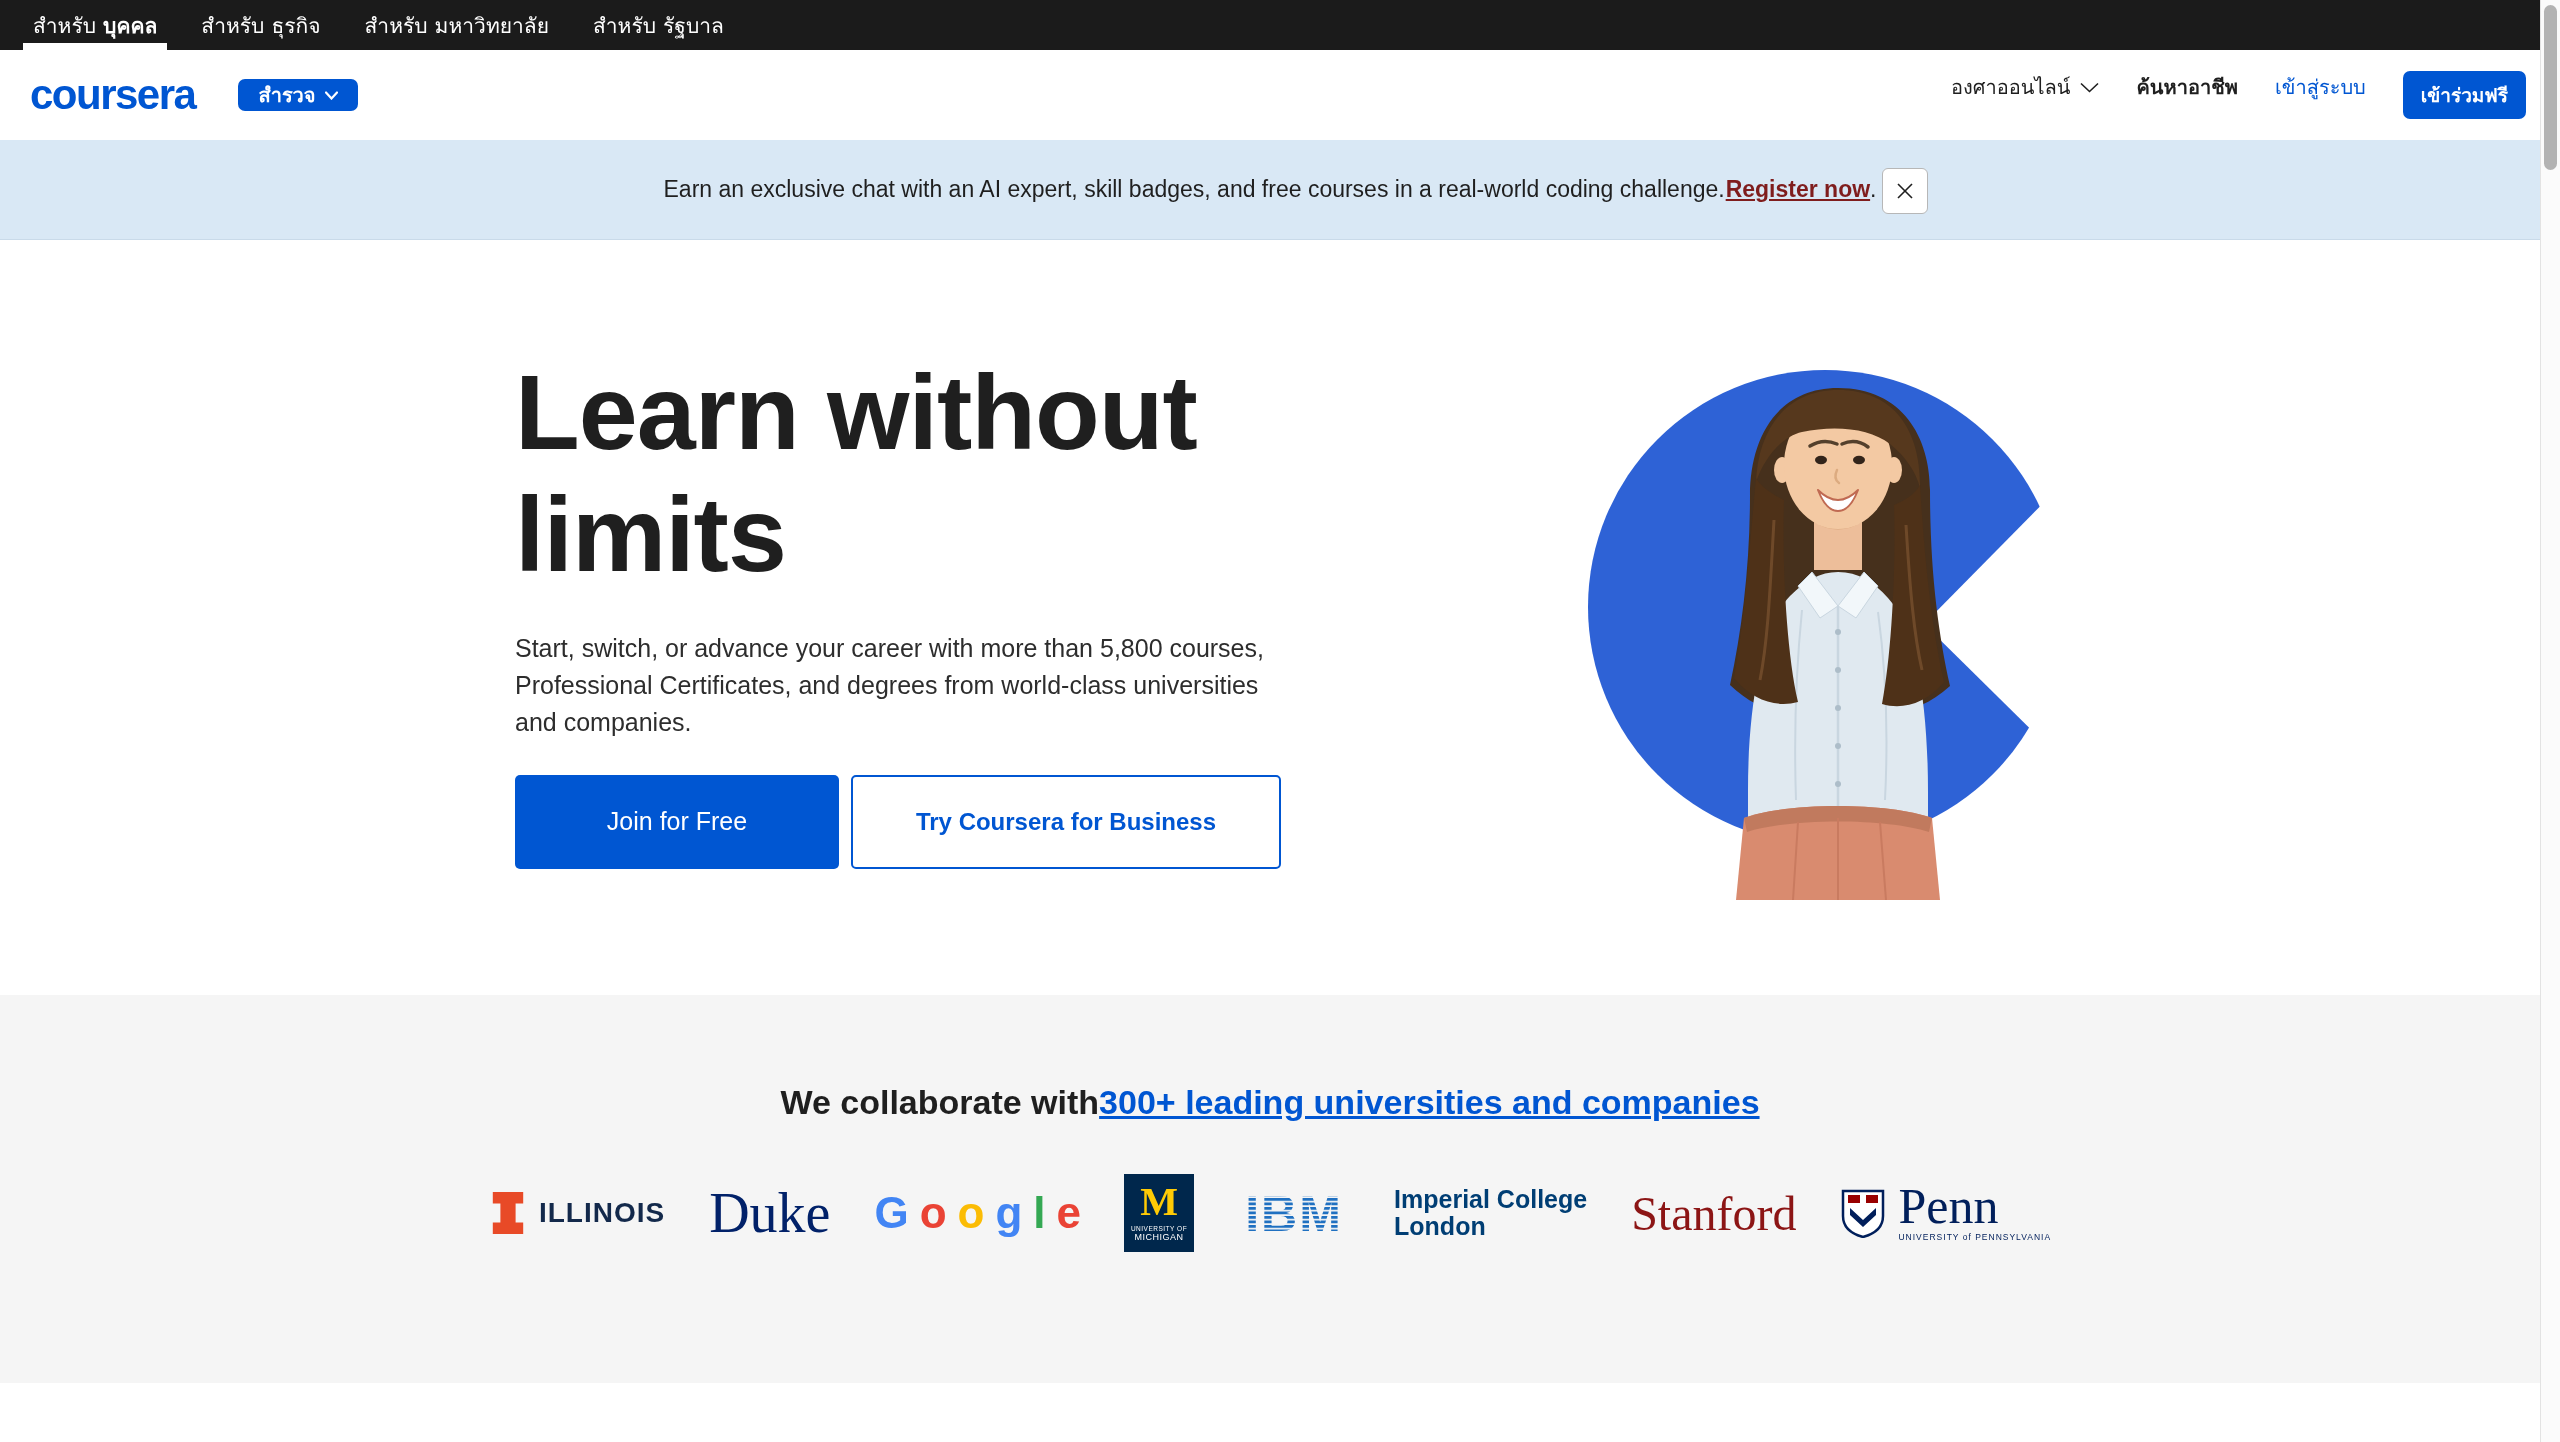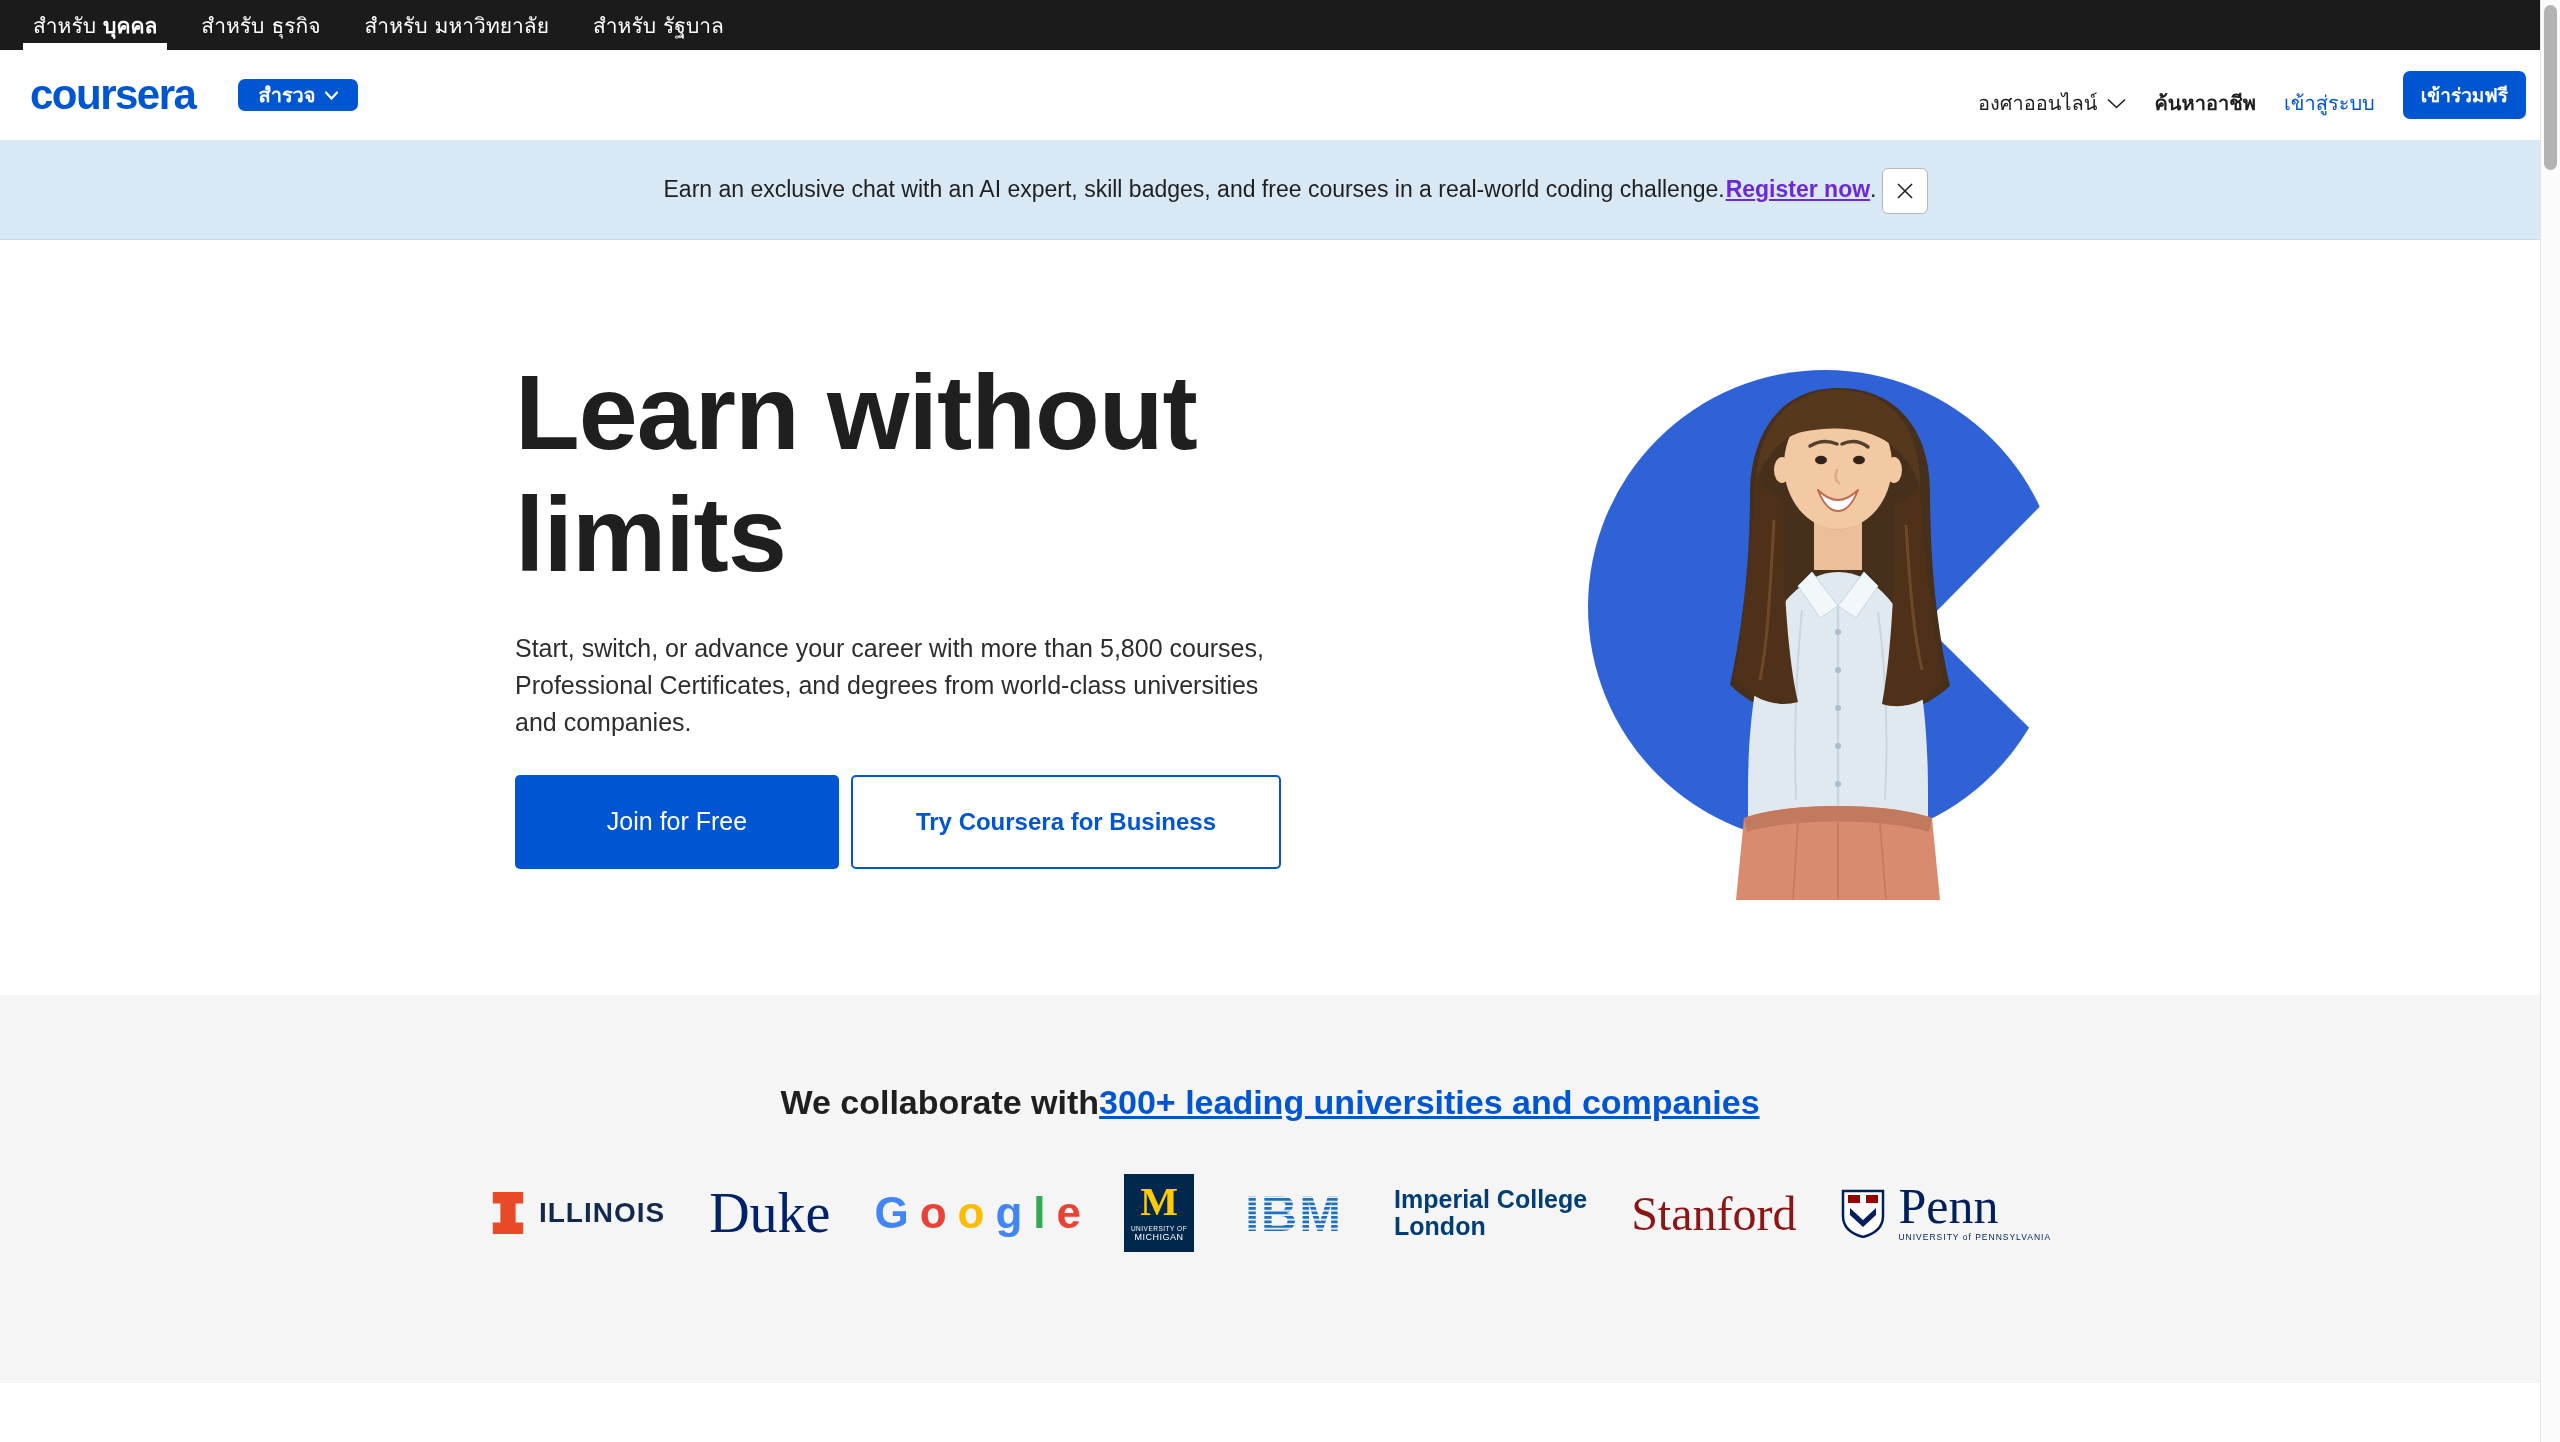--- a/index.html
+++ b/index.html
@@ -22,32 +22,32 @@
   .explore-btn { margin-left:43px; height:32px; padding:0 20px; background:#0056D2; color:#fff;
                  border:none; border-radius:7px; font-size:20px; font-weight:700; cursor:pointer;
                  display:flex; align-items:center; gap:9px; font-family:inherit; }
   .searchwrap { margin-left:45px; display:flex; height:54px; }
   .search-input { width:607px; height:54px; border:1px solid #8f9296; border-right:none;
                   border-radius:4px 0 0 4px; padding:0 20px; font-size:21px; color:#1f1f1f; outline:none;
                   font-family:inherit; }
   .search-input::placeholder { color:#5e6369; }
   .search-btn { width:54px; height:54px; background:#0056D2; border:none; border-radius:0 4px 4px 0;
                 cursor:pointer; display:flex; align-items:center; justify-content:center; }
-  .header-right { margin-left:auto; display:flex; align-items:flex-end; gap:28px; }
+  .header-right { margin-left:auto; display:flex; align-items:flex-start; gap:37px; }
   .hlink { font-size:20px; color:#1f1f1f; text-decoration:none; cursor:pointer; display:flex; align-items:center; gap:10px; }
   .hlink.bold { font-weight:700; }
   .hlink.blue { color:#0056D2; }
   .join-btn { height:48px; padding:0 18px; background:#0056D2; color:#fff; border:none; border-radius:7px;
               font-size:19px; font-weight:700; cursor:pointer; font-family:inherit; }
 
   
   .banner { position:relative; height:100px; background:#d9e8f5; border-bottom:1px solid #c9dae9;
             display:flex; align-items:center; justify-content:center; }
   .banner-text { font-size:23px; color:#1f1f1f; }
-  .banner-link { color:#6d28d9; font-weight:700; text-decoration:underline; margin-left:1px; cursor:pointer; }
+  .banner-link { color:#7f1d1d; font-weight:700; text-decoration:underline; margin-left:1px; cursor:pointer; }
   .banner-close { position:absolute; right:612px; top:28px; width:46px; height:46px; background:#fff;
                   border:1px solid #b7b7b7; border-radius:6px; cursor:pointer;
                   display:flex; align-items:center; justify-content:center; }
 
   
   .hero { position:relative; height:755px; background:#fff; }
   .hero-copy { position:absolute; left:515px; top:112px; width:790px; }
   .hero-title { font-size:106px; font-weight:700; line-height:1.15; letter-spacing:-1px; color:#1f1f1f; width:720px; }
   .hero-desc { margin-top:34px; width:780px; font-size:25px; line-height:37px; color:#2d2d2d; }
   .hero-ctas { margin-top:34px; display:flex; gap:12px; }

